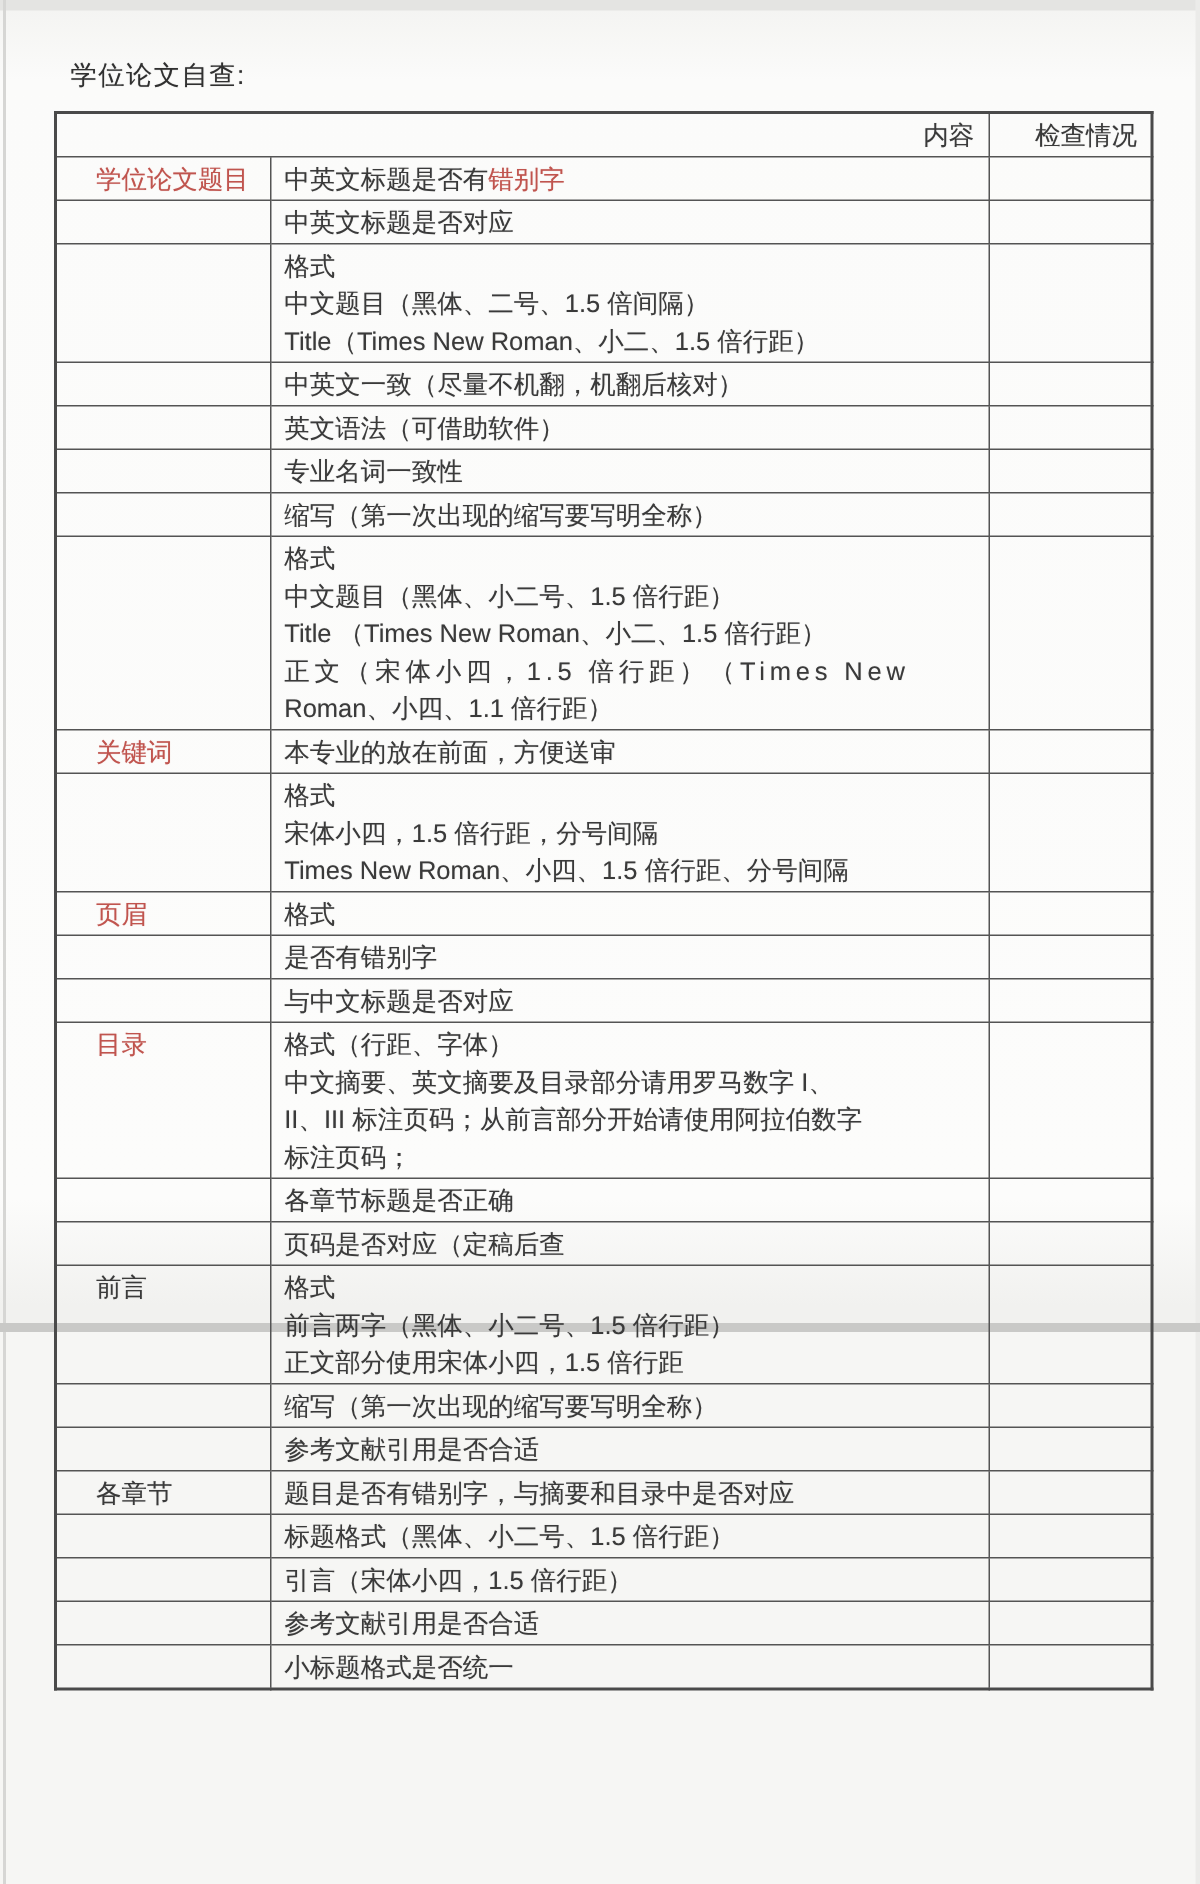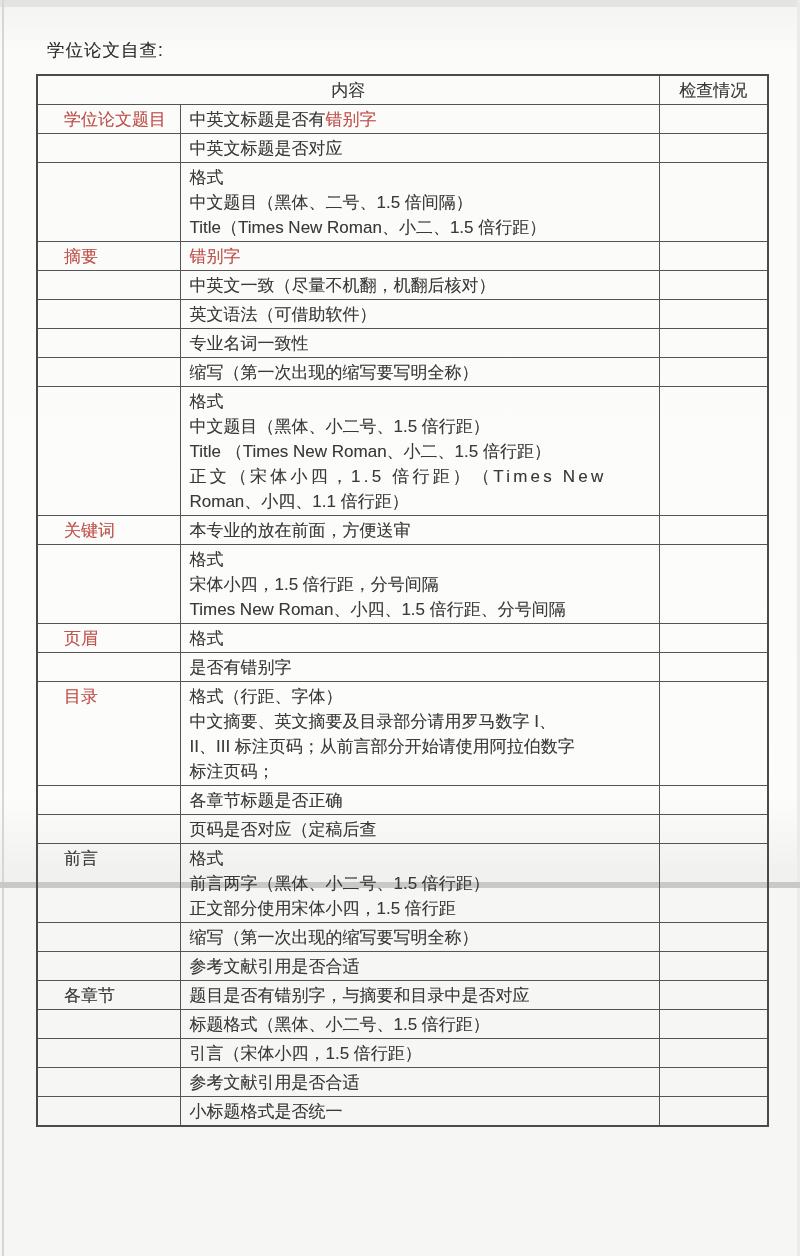--- a/index.html
+++ b/index.html
@@ -46,21 +46,21 @@
     font-size: 17px;
     font-weight: normal;
     color: #3a3a3a;
     line-height: 25px;
     vertical-align: top;
     text-align: left;
     text-shadow: 0 0 0.6px rgba(70,70,70,0.4);
     overflow: hidden;
     white-space: nowrap;
   }
-  thead th { text-align: center; }
+  thead th { text-align: right; }
   td.cat { padding-left: 26px; }
   td.status {}
   .line { line-height: 25px; }
   .red { color: #c0544e; text-shadow: 0 0 0.6px rgba(192,84,78,0.45); }
   .spread { letter-spacing: 3.2px; margin-top: 16px; }
 </style>
 </head>
 <body>
 
 <div class="photo">
@@ -101,27 +101,20 @@
         <tr>
           <td class="cat"></td>
           <td class="content">
             <div class="line"><span>格式</span></div>
             <div class="line"><span>中文题目（黑体、二号、1.5 倍间隔）</span></div>
             <div class="line"><span>Title（Times New Roman、小二、1.5 倍行距）</span></div>
           </td>
           <td class="status">&nbsp;</td>
         </tr>
         <tr>
-          <td class="cat red">摘要</td>
-          <td class="content">
-            <div class="line"><span class="red">错别字</span></div>
-          </td>
-          <td class="status">&nbsp;</td>
-        </tr>
-        <tr>
           <td class="cat"></td>
           <td class="content">
             <div class="line"><span>中英文一致（尽量不机翻，机翻后核对）</span></div>
           </td>
           <td class="status">&nbsp;</td>
         </tr>
         <tr>
           <td class="cat"></td>
           <td class="content">
             <div class="line"><span>英文语法（可借助软件）</span></div>
@@ -177,20 +170,27 @@
           <td class="status">&nbsp;</td>
         </tr>
         <tr>
           <td class="cat"></td>
           <td class="content">
             <div class="line"><span>是否有错别字</span></div>
           </td>
           <td class="status">&nbsp;</td>
         </tr>
         <tr>
+          <td class="cat"></td>
+          <td class="content">
+            <div class="line"><span>与中文标题是否对应</span></div>
+          </td>
+          <td class="status">&nbsp;</td>
+        </tr>
+        <tr>
           <td class="cat red">目录</td>
           <td class="content">
             <div class="line"><span>格式（行距、字体）</span></div>
             <div class="line"><span>中文摘要、英文摘要及目录部分请用罗马数字 I、</span></div>
             <div class="line"><span>II、III 标注页码；从前言部分开始请使用阿拉伯数字</span></div>
             <div class="line"><span>标注页码；</span></div>
           </td>
           <td class="status">&nbsp;</td>
         </tr>
         <tr>

